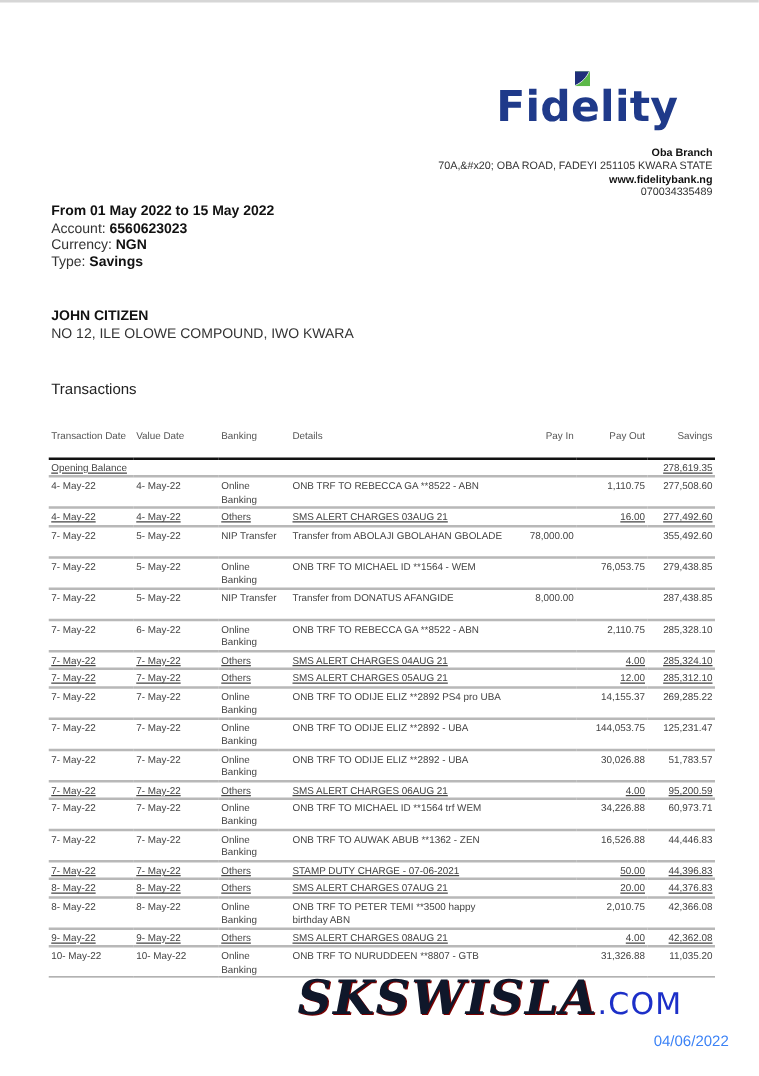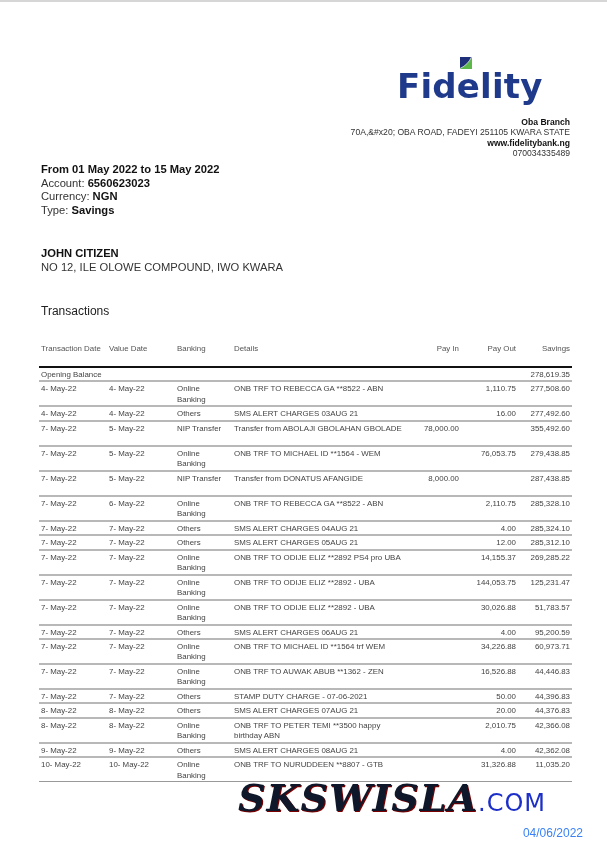--- a/index.html
+++ b/index.html
@@ -14,21 +14,21 @@
   .stmt .head { font-weight:bold; color:#111; }
   .stmt b { color:#111; }
   .cust { position:absolute; left:41px; top:246px; font-size:11.2px; line-height:14px; color:#333; }
   .cust .nm { font-weight:bold; color:#111; }
   .tx-title { position:absolute; left:41px; top:304px; font-size:12px; color:#222; }
   table { position:absolute; left:39px; top:323px; width:533px; border-collapse:collapse; font-size:7.9px; color:#444; table-layout:fixed;margin-top:20px; }
   th { font-weight:normal; text-align:left; vertical-align:top; padding:1px 2px 1px 2px; line-height:10.5px; color:#555; border-bottom:2.5px solid #111; height:21px; }
   td { vertical-align:top; padding:2px 2px 0 2px; line-height:10.4px; border-bottom:2px solid #b8b8b8; }
   .num { text-align:right; }
   tr.two td { height:21px; }
-  tr.one td { height:10px; }
+  tr.one td { height:10px;text-decoration:underline; }
   tr.last td { border-bottom:1.5px solid #999; }
   .watermark { position:absolute; left:238px; top:774px; font-size:38px; line-height:48px; font-weight:bold; letter-spacing:1px; }
   .wm-red { color:#0f172a; font-family:"DejaVu Serif", serif; font-style:italic; text-shadow:1px 1px 0 #7a0000; }
   .wm-blue { color:#1c2fc8; font-family:"DejaVu Sans", sans-serif; font-weight:normal; font-size:24px; }
   .date-stamp { position:absolute; right:24px; top:826px; font-size:12px; color:#3b82f6; }
 </style>
 </head>
 <body>
 
 <div class="topline"></div>

